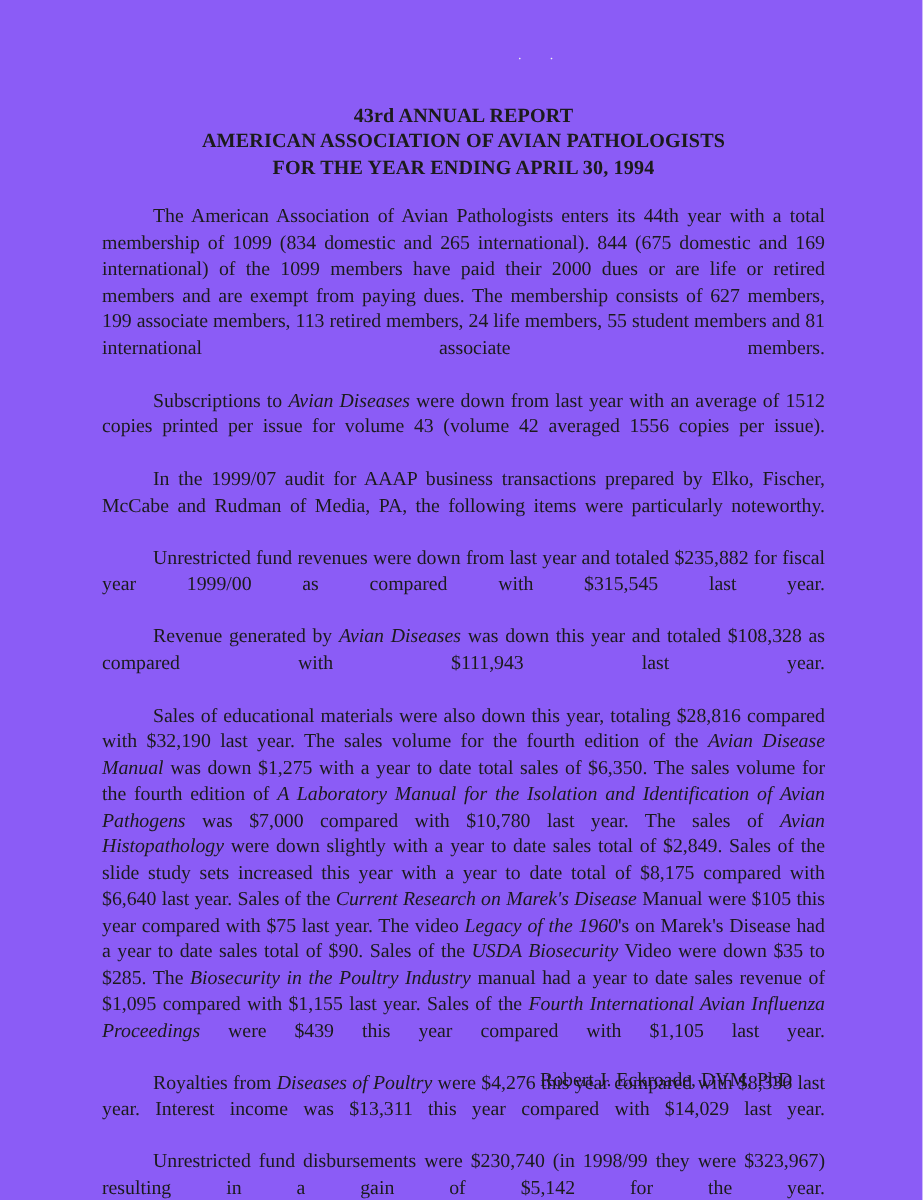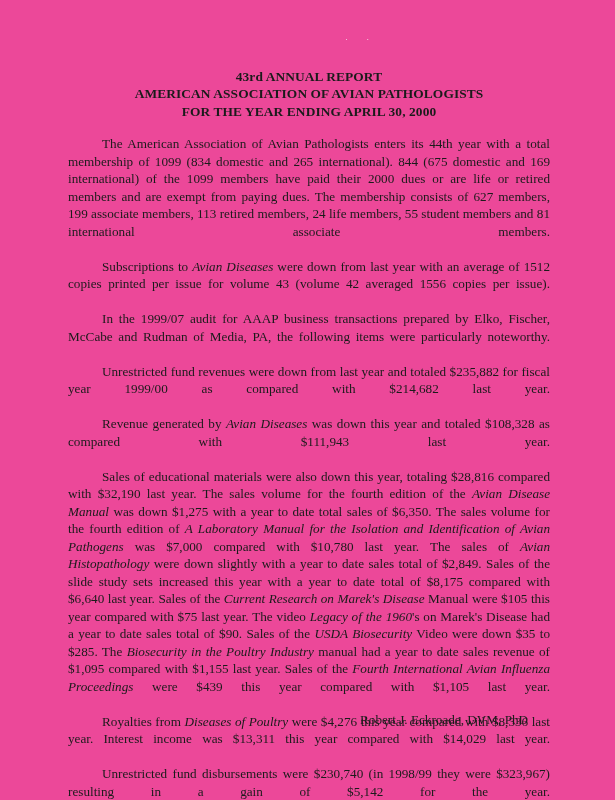--- a/index.html
+++ b/index.html
@@ -4,21 +4,21 @@
 <style>
   html, body {
     margin: 0;
     padding: 0;
     background: #ffffff;
   }
   .page {
     position: relative;
     width: 615px;
     height: 800px;
-    background: #ec4899;
+    background: #8b5cf6;
     overflow: hidden;
     font-family: "Liberation Serif", "DejaVu Serif", serif;
     color: #1b1b1b;
   }
   .scan-marks {
     position: absolute;
     top: 34px;
     left: 345px;
     width: 60px;
     height: 10px;
@@ -83,32 +83,32 @@
 </head>
 <body>
 
 <div class="page">
 
   <div class="scan-marks">· ·</div>
 
   <div class="title-block">
     <span class="title-line">43rd ANNUAL REPORT</span>
     <span class="title-line">AMERICAN ASSOCIATION OF AVIAN PATHOLOGISTS</span>
-    <span class="title-line">FOR THE YEAR ENDING APRIL 30, 2000</span>
+    <span class="title-line">FOR THE YEAR ENDING APRIL 30, 1994</span>
   </div>
 
   <div class="body-block">
 
     <p class="para"><span>The American Association of Avian Pathologists enters its 44th year with a total membership of 1099 (834 domestic and 265 international). 844 (675 domestic and 169 international) of the 1099 members have paid their 2000 dues or are life or retired members and are exempt from paying dues. The membership consists of 627 members, 199 associate members, 113 retired members, 24 life members, 55 student members and 81 international associate members.</span></p>
 
     <p class="para"><span>Subscriptions to </span><i>Avian Diseases</i><span> were down from last year with an average of 1512 copies printed per issue for volume 43 (volume 42 averaged 1556 copies per issue).</span></p>
 
     <p class="para"><span>In the 1999/07 audit for AAAP business transactions prepared by Elko, Fischer, McCabe and Rudman of Media, PA, the following items were particularly noteworthy.</span></p>
 
-    <p class="para"><span>Unrestricted fund revenues were down from last year and totaled $235,882 for fiscal year 1999/00 as compared with $214,682 last year.</span></p>
+    <p class="para"><span>Unrestricted fund revenues were down from last year and totaled $235,882 for fiscal year 1999/00 as compared with $315,545 last year.</span></p>
 
     <p class="para"><span>Revenue generated by </span><i>Avian Diseases</i><span> was down this year and totaled $108,328 as compared with $111,943 last year.</span></p>
 
     <p class="para"><span>Sales of educational materials were also down this year, totaling $28,816 compared with $32,190 last year.  The sales volume for the fourth edition of the </span><i>Avian Disease Manual</i><span> was down $1,275 with a year to date total sales of $6,350.  The sales volume for the fourth edition of </span><i>A Laboratory Manual for the Isolation and Identification of Avian Pathogens</i><span> was $7,000 compared with $10,780 last year.  The sales of </span><i>Avian Histopathology</i><span> were down slightly with a year to date sales total of $2,849.  Sales of the slide study sets increased this year with a year to date total of $8,175 compared with $6,640 last year.  Sales of the </span><i>Current Research on Marek's Disease</i><span> Manual were $105 this year compared with $75 last year.  The video </span><i>Legacy of the 1960</i><span>'s on Marek's Disease had a year to date sales total of $90.  Sales of the </span><i>USDA Biosecurity</i><span> Video were down $35 to $285.  The </span><i>Biosecurity in the Poultry Industry</i><span> manual had a year to date sales revenue of $1,095 compared with $1,155 last year.  Sales of the </span><i>Fourth International Avian Influenza Proceedings</i><span> were $439 this year compared with $1,105 last year.</span></p>
 
     <p class="para"><span>Royalties from </span><i>Diseases of Poultry</i><span> were $4,276 this year compared with $8,336 last year.</span><span> Interest income was $13,311 this year compared with $14,029 last year.</span></p>
 
     <p class="para"><span>Unrestricted fund disbursements were $230,740 (in 1998/99 they were $323,967) resulting in a gain of $5,142 for the year.</span></p>
 
   </div>

